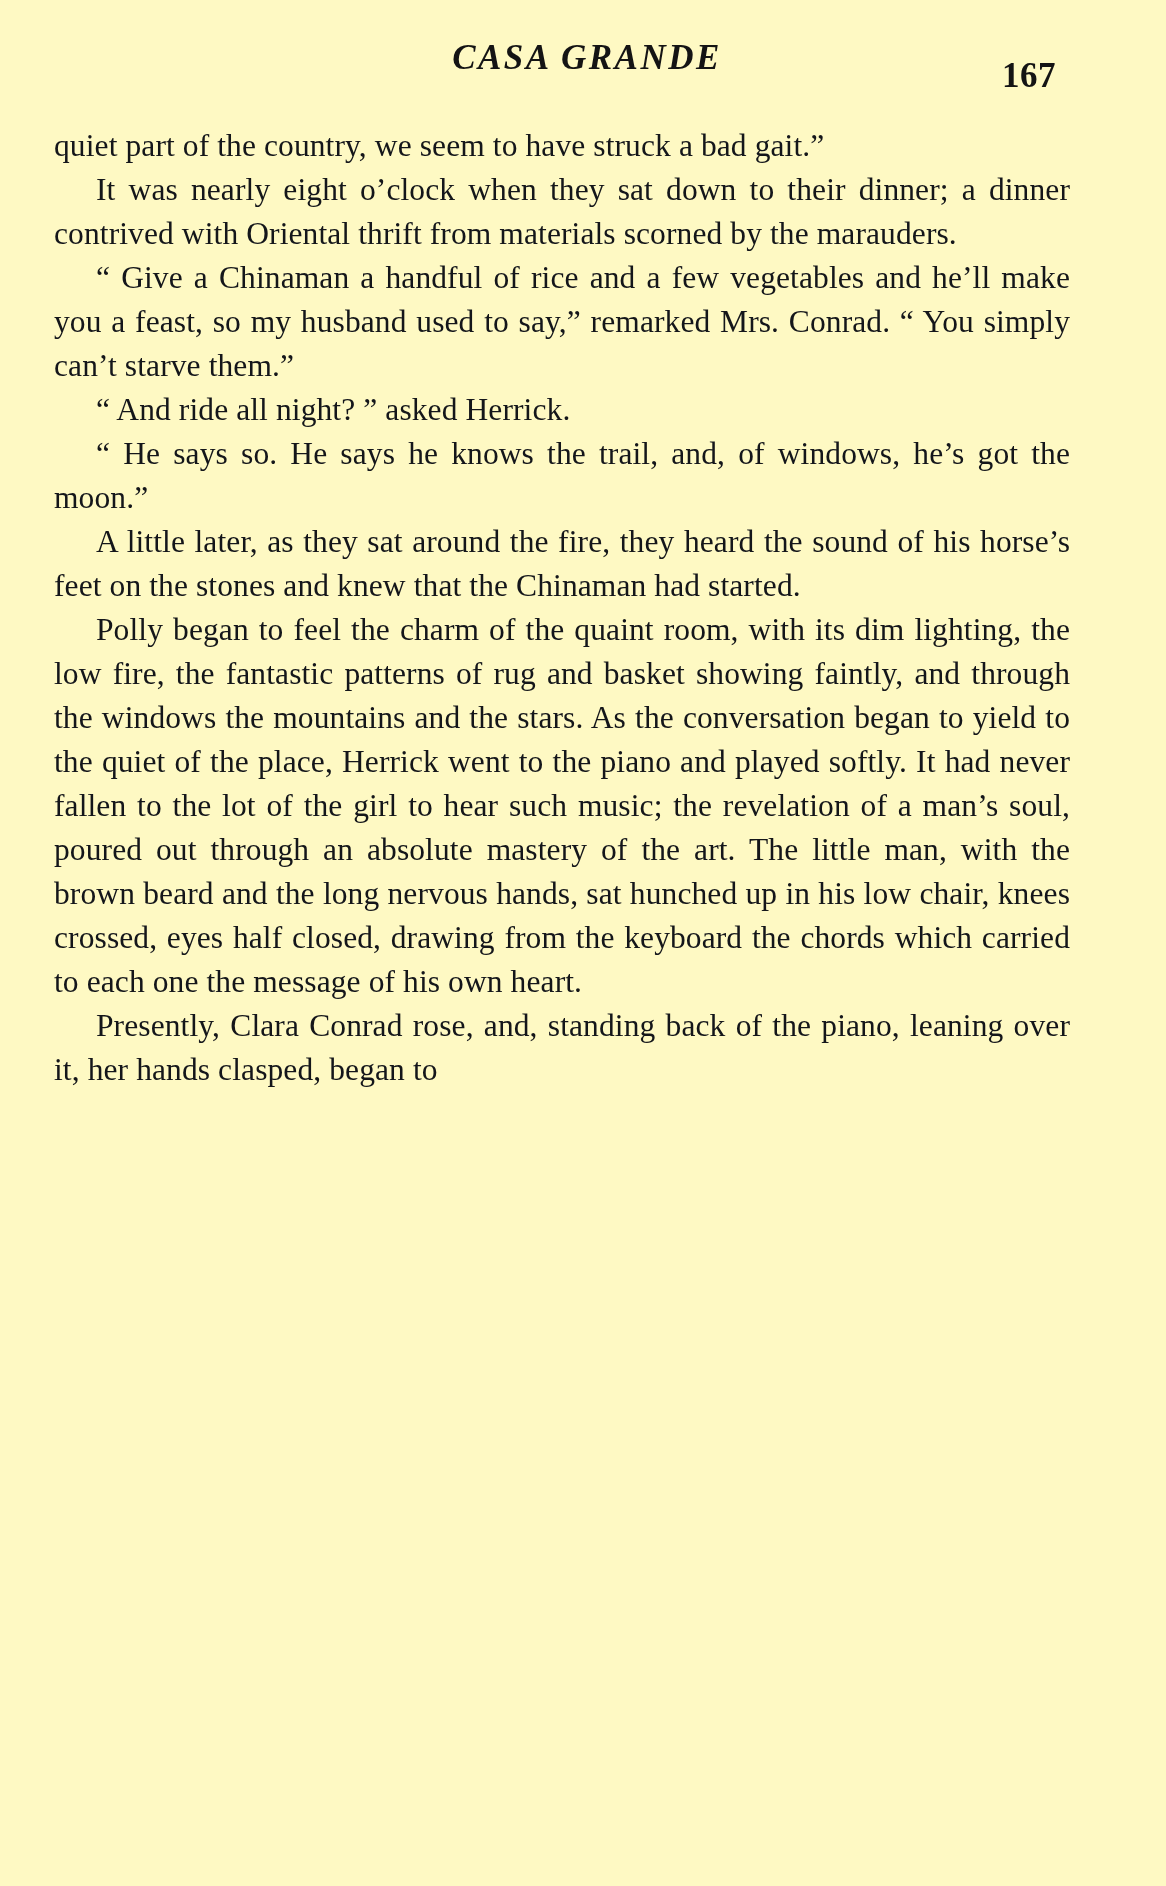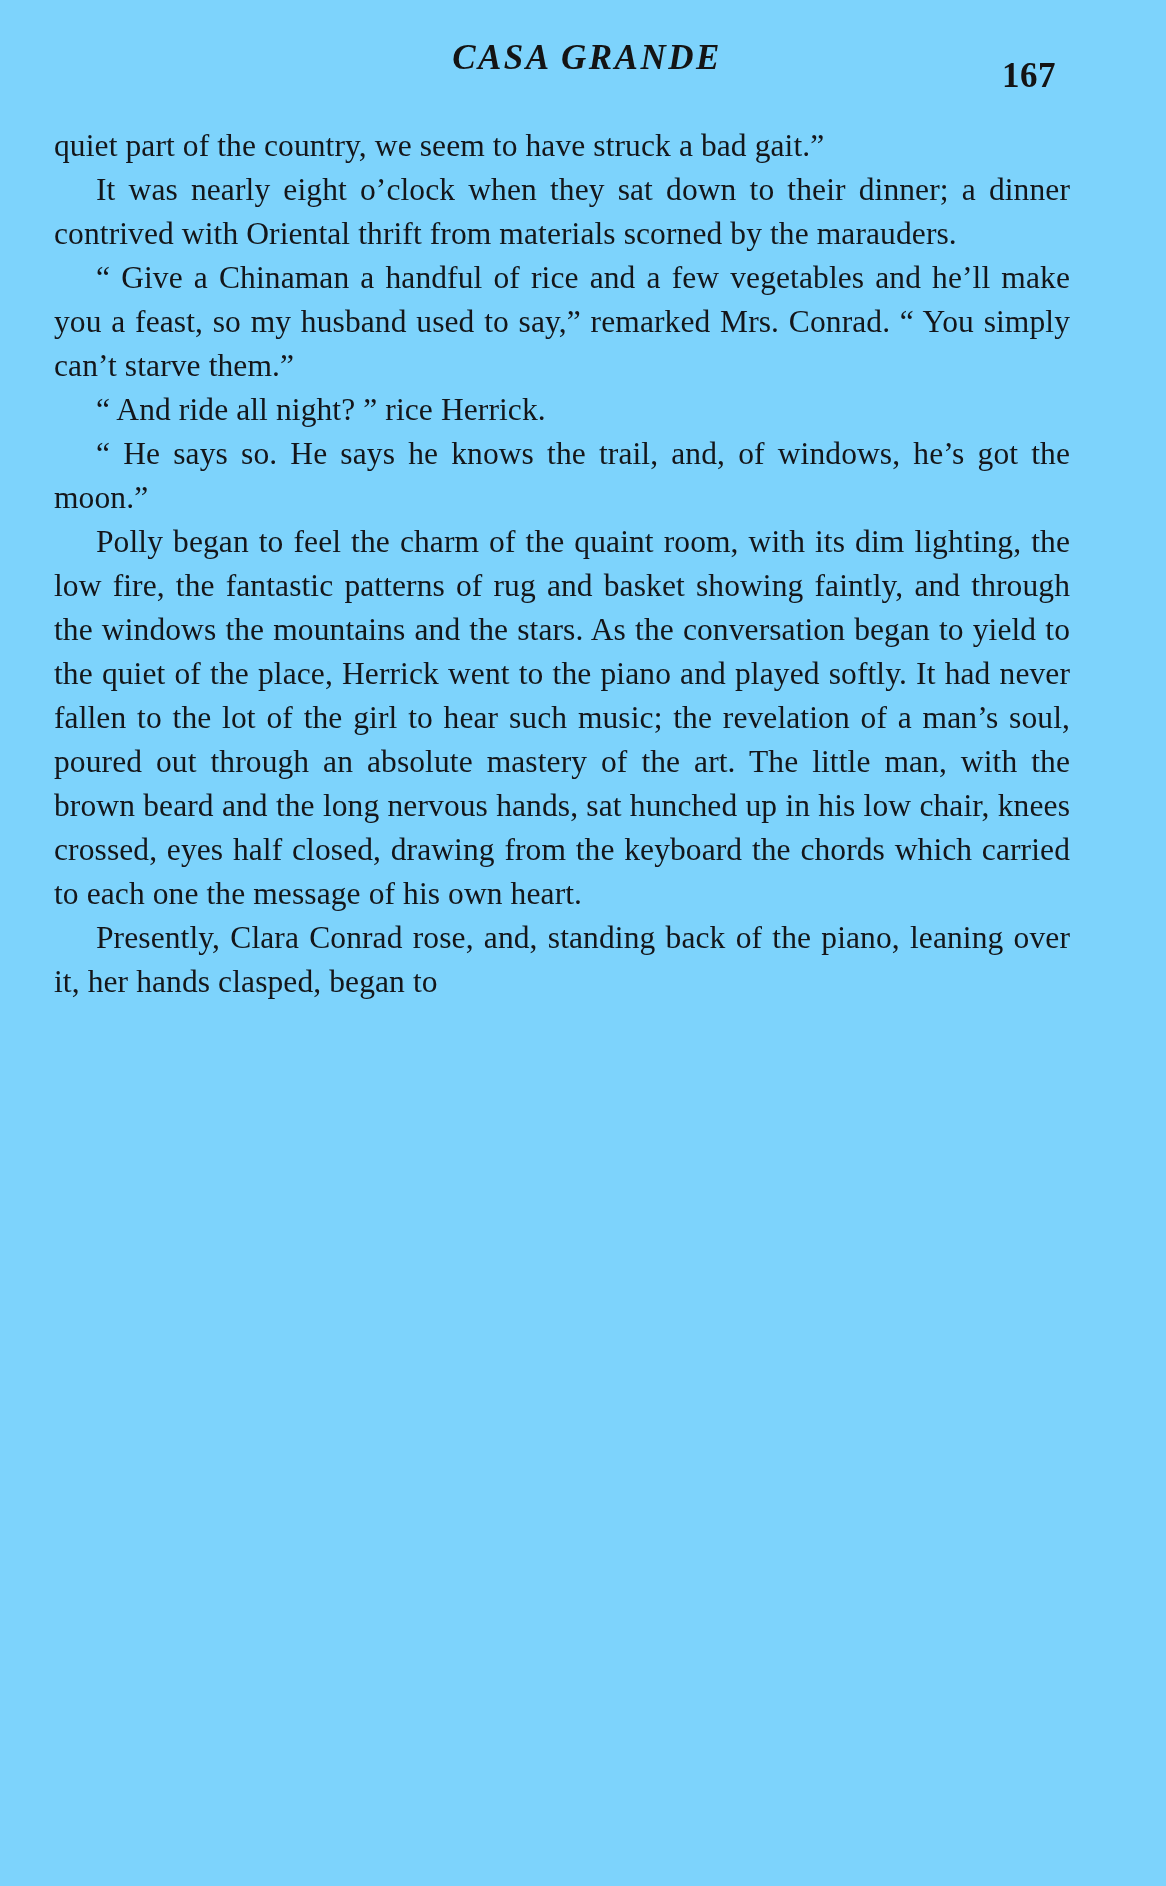--- a/index.html
+++ b/index.html
@@ -14,21 +14,21 @@
     color: #1a1a1a;
     position: relative;
     overflow: hidden;
   }
   .page {
     position: absolute;
     left: 0;
     top: 0;
     width: 1166px;
     height: 1886px;
-    background: #7dd3fc;
+    background: #fef9c3;
   }
   .header {
     position: absolute;
     left: 118px;
     top: 38px;
     width: 938px;
     height: 48px;
     display: flex;
     align-items: baseline;
     justify-content: center;
@@ -86,19 +86,20 @@
 
   <div class="header">
     <div class="running-title">CASA GRANDE</div>
     <div class="folio">167</div>
   </div>
 
   <div class="body-text">
     <p>quiet part of the country, we seem to have struck a bad gait.”</p>
     <p class="indent">It was nearly eight o’clock when they sat down to their dinner; a dinner contrived with Oriental thrift from materials scorned by the marauders.</p>
     <p class="indent">“ Give a Chinaman a handful of rice and a few vegetables and he’ll make you a feast, so my husband used to say,” remarked Mrs. Conrad.  “ You simply can’t starve them.”</p>
-    <p class="indent">“ And ride all night? ” rice Herrick.</p>
+    <p class="indent">“ And ride all night? ” asked Herrick.</p>
     <p class="indent">“ He says so.  He says he knows the trail, and, of windows, he’s got the moon.”</p>
+    <p class="indent">A little later, as they sat around the fire, they heard the sound of his horse’s feet on the stones and knew that the Chinaman had started.</p>
     <p class="indent">Polly began to feel the charm of the quaint room, with its dim lighting, the low fire, the fantastic patterns of rug and basket showing faintly, and through the windows the mountains and the stars.  As the conversation began to yield to the quiet of the place, Herrick went to the piano and played softly.  It had never fallen to the lot of the girl to hear such music; the revelation of a man’s soul, poured out through an absolute mastery of the art.  The little man, with the brown beard and the long nervous hands, sat hunched up in his low chair, knees crossed, eyes half closed, drawing from the keyboard the chords which carried to each one the message of his own heart.</p>
     <p class="indent">Presently, Clara Conrad rose, and, standing back of the piano, leaning over it, her hands clasped, began to</p>
   </div>
 
 </div>
 
 </body></html>

